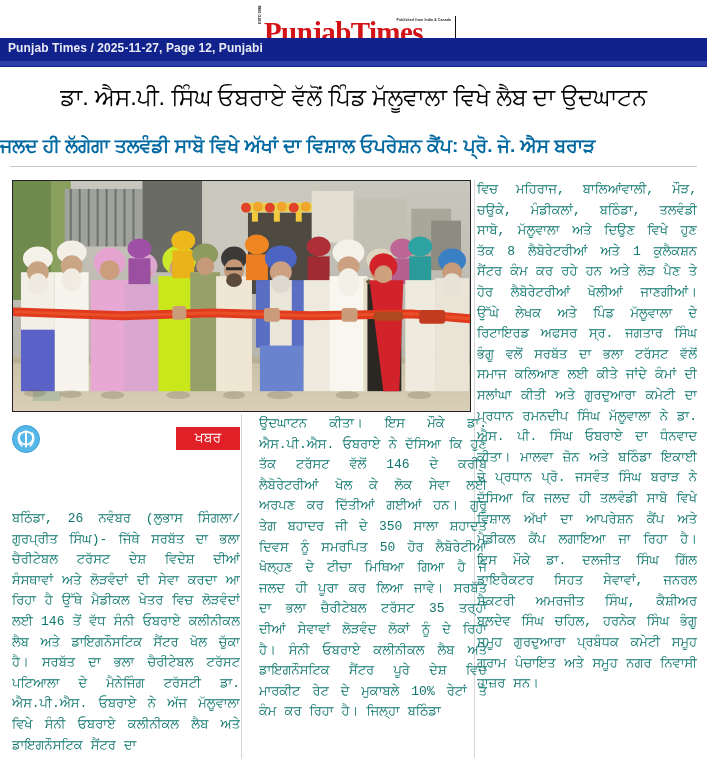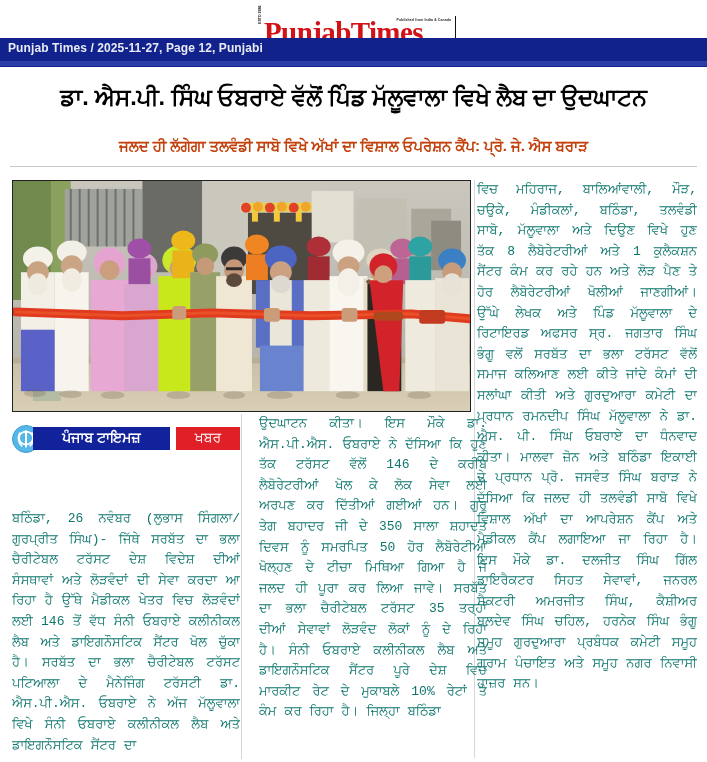--- a/index.html
+++ b/index.html
@@ -109,36 +109,36 @@
     border-bottom: 1.5px solid #11228c;
   }
 
   
   .headline {
     position: absolute;
     left: 0; top: 82px;
     width: 707px;
     text-align: center;
     font-family: "Liberation Sans", sans-serif;
-    font-weight: bold;
+    font-weight: normal;
     font-size: 23.5px;
     line-height: 30px;
     color: #000;
     letter-spacing: -0.2px;
     white-space: nowrap;
   }
   .subheadline {
     position: absolute;
     left: 0; top: 134px;
-    width: 707px;
+    width: 565px;
     text-align: center;
     font-weight: bold;
-    font-size: 15px;
+    font-size: 19px;
     line-height: 24px;
-    color: #c2410c;
+    color: #0369a1;
     letter-spacing: -0.1px;
     white-space: nowrap;
   }
   .rule-under-head {
     position: absolute;
     left: 10px; top: 166px;
     width: 687px;
     height: 1px;
     background: #c9c9c9;
   }
@@ -421,23 +421,20 @@
 <div class="badgerow">
   <div class="badge-logo">
     <svg class="khanda" viewBox="0 0 28 28">
       <path d="M14 5 L14 23" stroke="#fff" stroke-width="2.2" fill="none"></path>
       <ellipse cx="14" cy="13" rx="7.5" ry="7" stroke="#fff" stroke-width="1.8" fill="none"></ellipse>
       <path d="M8 7 C4 12 6 19 10 22" stroke="#fff" stroke-width="1.8" fill="none"></path>
       <path d="M20 7 C24 12 22 19 18 22" stroke="#fff" stroke-width="1.8" fill="none"></path>
       <path d="M14 4 L12.4 7.5 L15.6 7.5 Z" fill="#fff"></path>
     </svg>
   </div>
-  <div class="badge-blue">
-    <span>ਪੰਜਾਬ ਟਾਇਮਜ਼</span>
-  </div>
   <div class="badge-red">
     <span>ਖਬਰ</span>
   </div>
 </div>
 
 <div class="colrule" id="rule1"></div>
 <div class="colrule" id="rule2"></div>
 
 <div class="col" id="col1">ਬਠਿੰਡਾ, 26 ਨਵੰਬਰ (ਲੁਭਾਸ ਸਿੰਗਲਾ/ ਗੁਰਪ੍ਰੀਤ ਸਿੰਘ)- ਜਿੱਥੇ ਸਰਬੱਤ ਦਾ ਭਲਾ ਚੈਰੀਟੇਬਲ ਟਰੱਸਟ ਦੇਸ਼ ਵਿਦੇਸ਼ ਦੀਆਂ ਸੰਸਥਾਵਾਂ ਅਤੇ ਲੋੜਵੰਦਾਂ ਦੀ ਸੇਵਾ ਕਰਦਾ ਆ ਰਿਹਾ ਹੈ ਉੱਥੇ ਮੈਡੀਕਲ ਖੇਤਰ ਵਿਚ ਲੋੜਵੰਦਾਂ ਲਈ 146 ਤੋਂ ਵੱਧ ਸੰਨੀ ਓਬਰਾਏ ਕਲੀਨੀਕਲ ਲੈਬ ਅਤੇ ਡਾਇਗਨੌਸਟਿਕ ਸੈਂਟਰ ਖੋਲ ਚੁੱਕਾ ਹੈ। ਸਰਬੱਤ ਦਾ ਭਲਾ ਚੈਰੀਟੇਬਲ ਟਰੱਸਟ ਪਟਿਆਲਾ ਦੇ ਮੈਨੇਜਿੰਗ ਟਰੱਸਟੀ ਡਾ. ਐਸ.ਪੀ.ਐਸ. ਓਬਰਾਏ ਨੇ ਅੱਜ ਮੱਲੂਵਾਲਾ ਵਿਖੇ ਸੰਨੀ ਓਬਰਾਏ ਕਲੀਨੀਕਲ ਲੈਬ ਅਤੇ ਡਾਇਗਨੌਸਟਿਕ ਸੈਂਟਰ ਦਾ</div>
 <div class="col" id="col2">ਉਦਘਾਟਨ ਕੀਤਾ। ਇਸ ਮੌਕੇ ਡਾ. ਐਸ.ਪੀ.ਐਸ. ਓਬਰਾਏ ਨੇ ਦੱਸਿਆ ਕਿ ਹੁਣ ਤੱਕ ਟਰੱਸਟ ਵੱਲੋਂ 146 ਦੇ ਕਰੀਬ ਲੈਬੋਰੇਟਰੀਆਂ ਖੋਲ ਕੇ ਲੋਕ ਸੇਵਾ ਲਈ ਅਰਪਣ ਕਰ ਦਿੱਤੀਆਂ ਗਈਆਂ ਹਨ। ਗੁਰੂ ਤੇਗ ਬਹਾਦਰ ਜੀ ਦੇ 350 ਸਾਲਾ ਸ਼ਹਾਦਤ ਦਿਵਸ ਨੂੰ ਸਮਰਪਿਤ 50 ਹੋਰ ਲੈਬੋਰੇਟੀਆਂ ਖੋਲ੍ਹਣ ਦੇ ਟੀਚਾ ਮਿਥਿਆ ਗਿਆ ਹੈ ਜੋ ਜਲਦ ਹੀ ਪੂਰਾ ਕਰ ਲਿਆ ਜਾਵੇ। ਸਰਬੱਤ ਦਾ ਭਲਾ ਚੈਰੀਟੇਬਲ ਟਰੱਸਟ 35 ਤਰ੍ਹਾਂ ਦੀਆਂ ਸੇਵਾਵਾਂ ਲੋੜਵੰਦ ਲੋਕਾਂ ਨੂੰ ਦੇ ਰਿਹਾ ਹੈ। ਸੰਨੀ ਓਬਰਾਏ ਕਲੀਨੀਕਲ ਲੈਬ ਅਤੇ ਡਾਇਗਨੌਸਟਿਕ ਸੈਂਟਰ ਪੂਰੇ ਦੇਸ਼ ਵਿਚ ਮਾਰਕੀਟ ਰੇਟ ਦੇ ਮੁਕਾਬਲੇ 10% ਰੇਟਾਂ ਤੇ ਕੰਮ ਕਰ ਰਿਹਾ ਹੈ। ਜਿਲ੍ਹਾ ਬਠਿੰਡਾ</div>

